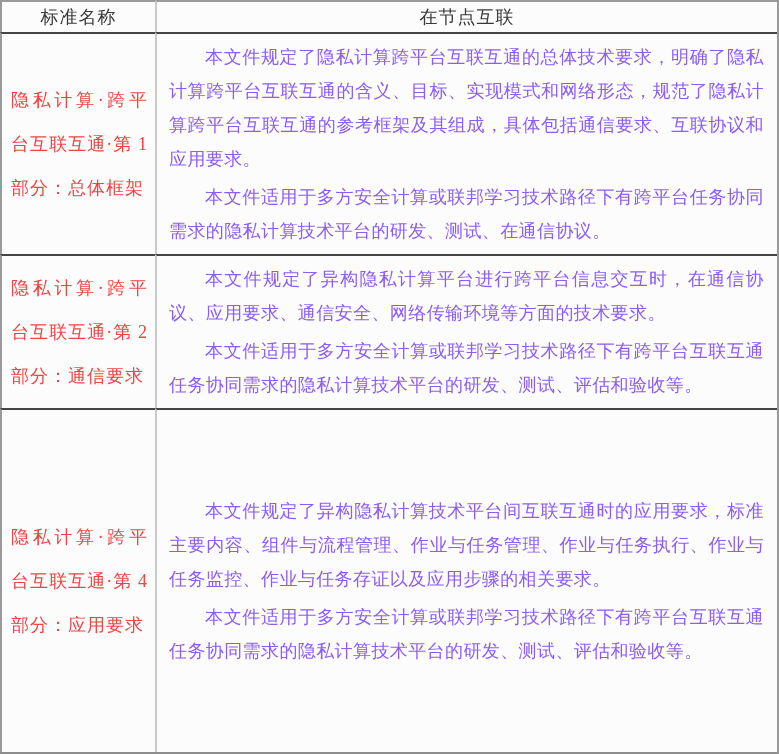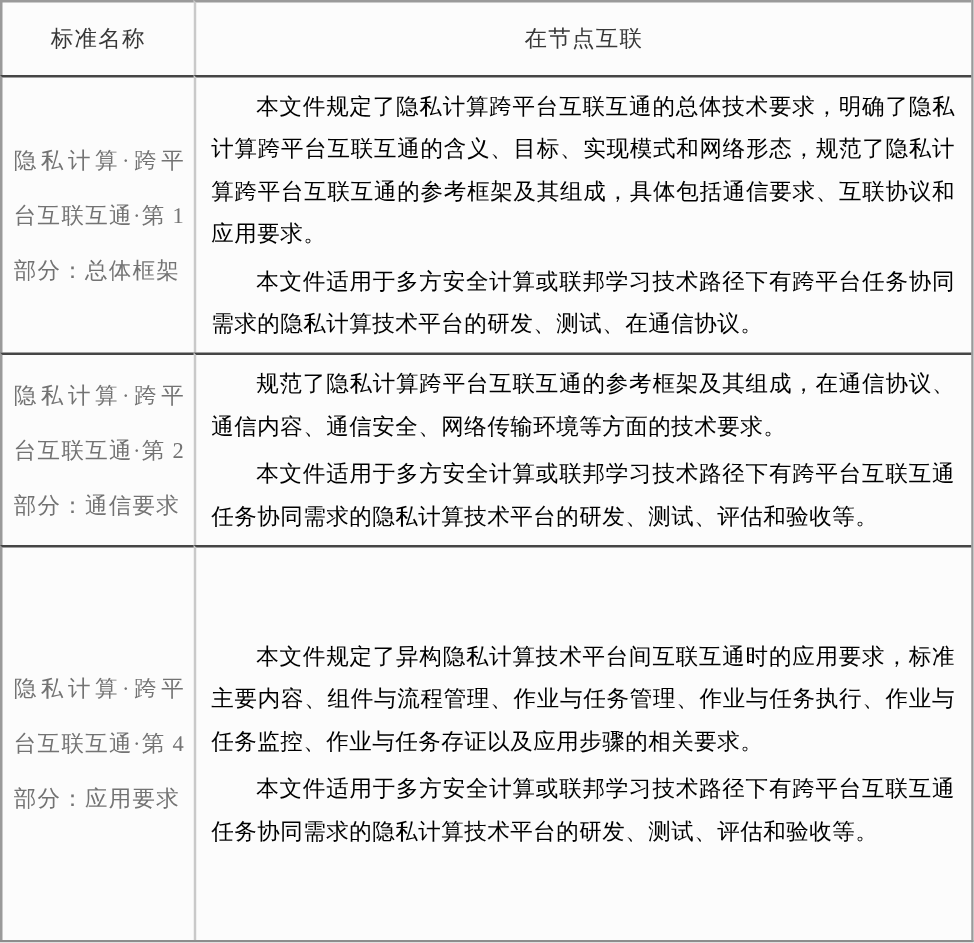--- a/index.html
+++ b/index.html
@@ -30,47 +30,47 @@
   
   th, td {
     border-top: 2px solid #454545;
     border-left: 2px solid #9a9a9a;
     vertical-align: middle;
     box-sizing: border-box;
   }
   thead th { border-top: 2px solid #9a9a9a; }
   th + th, td + td { border-left: 2px solid #c9c9c9; }
 
-  tr.r-header { height: 60px; }
+  tr.r-header { height: 32px; }
   tr.r1 { height: 219px; }
   tr.r2 { height: 142px; }
   tr.r3 { height: 154px; }
   tr.r4 { height: auto; }
 
   th.hdr {
     font-size: 18px;
     font-weight: normal;
     text-align: center;
     letter-spacing: 1px;
     color: #383838;
   }
   td.name-cell {
     font-size: 18px;
     line-height: 44px;
     letter-spacing: 1px;
     text-align: justify;
     text-align-last: left;
     padding: 0 7px 0 9px;
-    color: #737373;
+    color: #ef4444;
     margin-left: 19px;
   }
   td.content-cell {
     font-size: 18px;
     padding: 2px 13px 2px 12px;
-    color: #000000;
+    color: #8b5cf6;
   }
   td.content-cell p {
     margin: 4px 0;
     line-height: 34px;
     letter-spacing: 0.4px;
     text-indent: 2em;
     text-align: justify;
   }
 </style>
 </head>
@@ -91,21 +91,21 @@
     <tr class="r1">
       <td class="name-cell">隐私计算·跨平台互联互通·第 1 部分：总体框架</td>
       <td class="content-cell">
         <p>本文件规定了隐私计算跨平台互联互通的总体技术要求，明确了隐私计算跨平台互联互通的含义、目标、实现模式和网络形态，规范了隐私计算跨平台互联互通的参考框架及其组成，具体包括通信要求、互联协议和应用要求。</p>
         <p>本文件适用于多方安全计算或联邦学习技术路径下有跨平台任务协同需求的隐私计算技术平台的研发、测试、在通信协议。</p>
       </td>
     </tr>
     <tr class="r2">
       <td class="name-cell">隐私计算·跨平台互联互通·第 2 部分：通信要求</td>
       <td class="content-cell">
-        <p>规范了隐私计算跨平台互联互通的参考框架及其组成，在通信协议、通信内容、通信安全、网络传输环境等方面的技术要求。</p>
+        <p>本文件规定了异构隐私计算平台进行跨平台信息交互时，在通信协议、应用要求、通信安全、网络传输环境等方面的技术要求。</p>
         <p>本文件适用于多方安全计算或联邦学习技术路径下有跨平台互联互通任务协同需求的隐私计算技术平台的研发、测试、评估和验收等。</p>
       </td>
     </tr>
     <tr class="r4">
       <td class="name-cell">隐私计算·跨平台互联互通·第 4 部分：应用要求</td>
       <td class="content-cell">
         <p>本文件规定了异构隐私计算技术平台间互联互通时的应用要求，标准主要内容、组件与流程管理、作业与任务管理、作业与任务执行、作业与任务监控、作业与任务存证以及应用步骤的相关要求。</p>
         <p>本文件适用于多方安全计算或联邦学习技术路径下有跨平台互联互通任务协同需求的隐私计算技术平台的研发、测试、评估和验收等。</p>
       </td>
     </tr>

